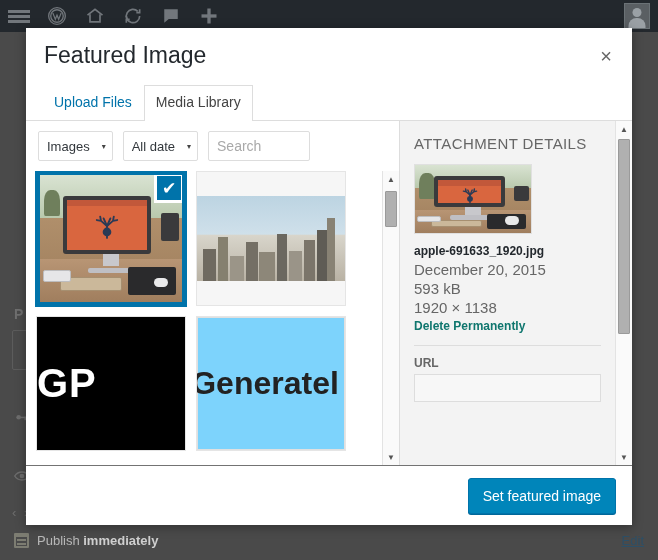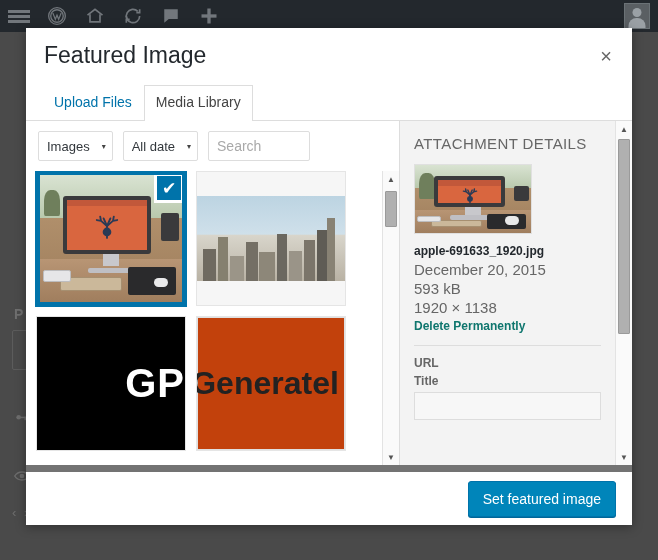--- a/index.html
+++ b/index.html
@@ -274,29 +274,29 @@
     background:
       linear-gradient(to right,
        #8e8madd 0 0) ;
   }
   .bld {
     position:absolute; bottom:0; background:#7f7a6e;
   }
 
   
   .art-gp {
-    background:#000; display:flex; align-items:center; justify-content:flex-end;padding-left:40px;
+    background:#000; display:flex; align-items:center; justify-content:flex-start;
   }
   .gp-text {
     color:#fff; font-size:40px; font-weight:700; letter-spacing:1px;
     font-family:"Liberation Sans", sans-serif;
   }
   
   .art-gen {
-    background:#c2410c; display:flex; align-items:center; justify-content:center;
+    background:#7dd3fc; display:flex; align-items:center; justify-content:center;
     border:1px solid #e0e0e0;
   }
   .gen-text {
     color:#222; font-size:32px; font-weight:700; white-space:nowrap;
     font-family:"Liberation Sans", sans-serif;
     transform: translateX(-6px);
   }
 
   
   .scrollbar {
@@ -347,21 +347,21 @@
   .field-input {
     width: 100%; font-size: 14px;
     font-family: "Liberation Sans", sans-serif;
     padding: 5px 7px; border: 1px solid #ddd; background:#f7f7f7;
     color: #444; border-radius: 0;
     margin-bottom: 12px;
   }
 
   .modal-footer {
     flex: 0 0 auto; height: 60px;
-    border-top: 7px solid #737373; background: #fff;
+    border-top: 1px solid #737373; background: #fff;
     display: flex; align-items: center; justify-content: flex-end;
     padding: 0 16px;
   }
   .btn-primary {
     background: #0085ba; border: 1px solid #0073aa;
     color: #fff; font-size: 14px;
     font-family: "Liberation Sans", sans-serif;
     padding: 9px 14px; border-radius: 3px; cursor: pointer;
     box-shadow: 0 1px 0 #006799;
   }
@@ -425,20 +425,25 @@
     </svg>
   </div>
   <div class="bg-icon-eye">
     <svg width="16" height="12" viewBox="0 0 24 16" fill="none" stroke="#6d6d6d" stroke-width="2">
       <path d="M1 8s4-6 11-6 11 6 11 6-4 6-11 6S1 8 1 8z"></path>
         <circle cx="12" cy="8" r="2.5" fill="#6d6d6d"></circle>
     </svg>
   </div>
   <div class="bg-arrows">‹ ›</div>
 
+  <div class="bg-publish-row">
+    <span class="bg-cal"></span>
+    <span class="bg-publish-text"><span>Publish </span><b>immediately</b></span>
+    <span class="bg-edit-link">Edit</span>
+  </div>
 </div>
 
 <div class="modal">
 
   <div class="modal-header">
     <h1 class="modal-title">Featured Image</h1>
     <button class="close-btn">×</button>
     <div class="tabs">
       <div class="tab">Upload Files</div>
       <div class="tab active">Media Library</div>
@@ -567,21 +572,20 @@
         <div class="att-name">apple-691633_1920.jpg</div>
         <div class="att-meta">December 20, 2015</div>
         <div class="att-meta">593 kB</div>
         <div class="att-meta">1920 × 1138</div>
         <span class="att-del">Delete Permanently</span>
 
         <div class="det-sep"></div>
 
         <div class="field-label">URL</div>
 
-        <div class="field-label">Title</div>
         <input class="field-input" type="text" value="" style="">
       </div>
 
       <div class="scrollbar">
         <div class="sb-arrow">▲</div>
         <div class="sb-track">
           <div class="sb-thumb" style="top:2px;height:195px;"></div>
         </div>
         <div class="sb-arrow">▼</div>
       </div>

